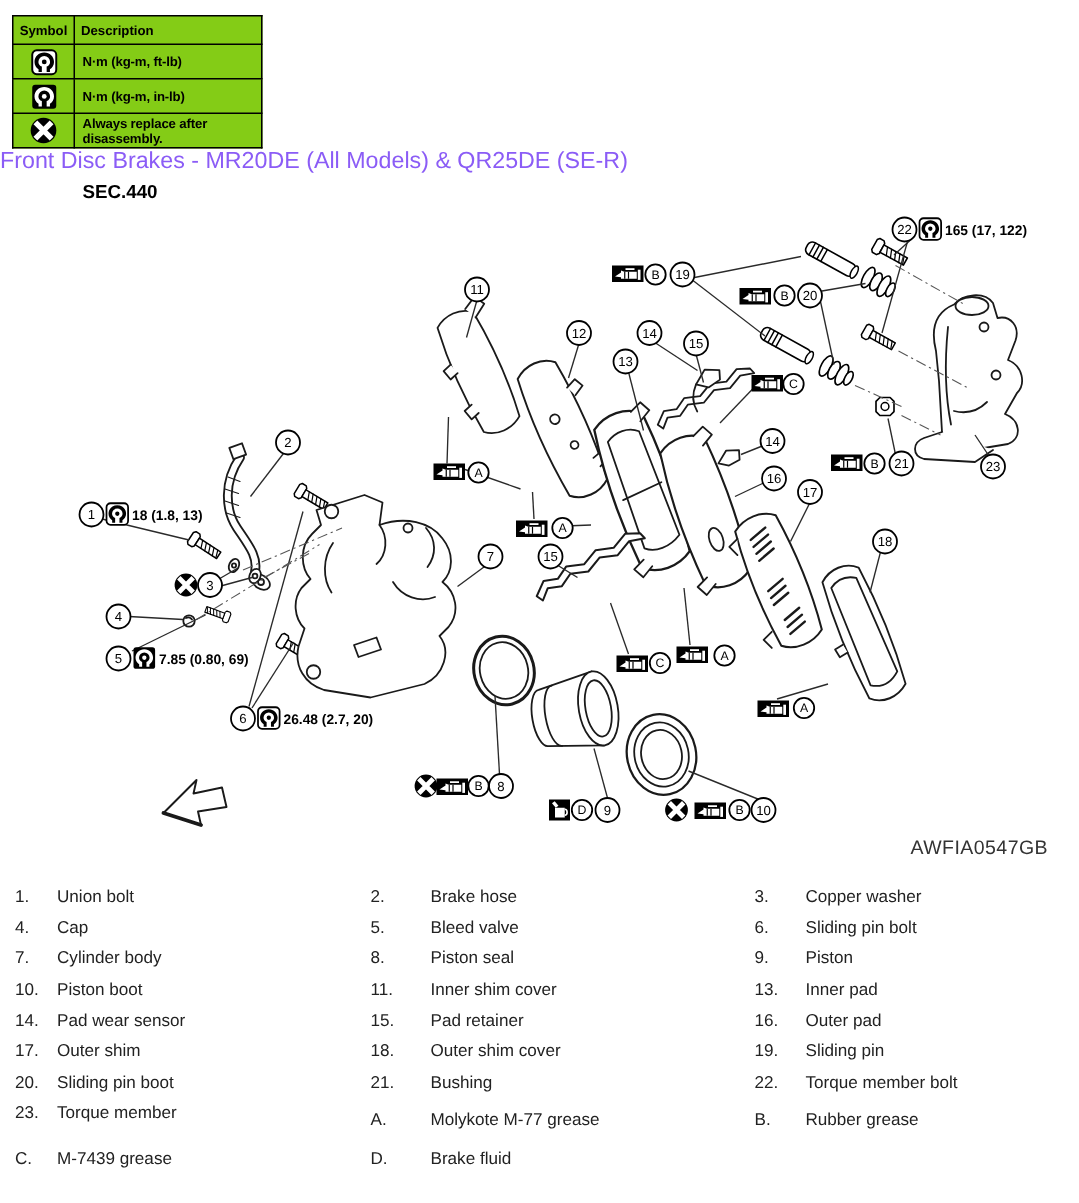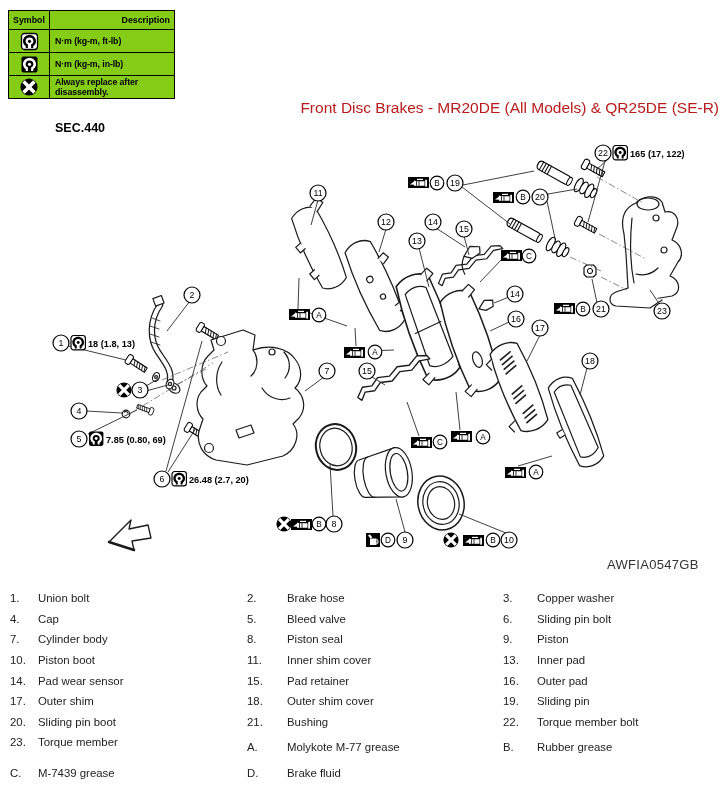--- a/index.html
+++ b/index.html
@@ -1,27 +1,27 @@
 <!DOCTYPE html>
 <html><head>
 <meta charset="utf-8">
 <style>
   html,body{margin:0;padding:0;}
   body{width:719px;height:802px;position:relative;background:#fff;overflow:hidden;
        font-family:"Liberation Sans",sans-serif;color:#111;}
   
   table.legend{position:absolute;left:8px;top:10px;border-collapse:collapse;background:#84cc16;}
   .legend th,.legend td{border:1.4px solid #000;font-size:8.8px;color:#000;font-weight:bold;}
-  .legend th{height:18px;font-weight:bold;text-align:right;padding:0 4px;}
+  .legend th{height:18px;font-weight:bold;text-align:left;padding:0 4px;}
   .legend td{height:22px;padding:0 5px;letter-spacing:-0.1px;}
   .legend .sym{width:40px;text-align:center;padding:0;}
   .legend .desc{width:114px;}
   .legend td.sym svg{vertical-align:middle;}
   
-  .title{position:absolute;left:0;top:99px;width:719px;text-align:right;font-size:15.5px;color:#b91c1c;}
+  .title{position:absolute;left:0;top:99px;width:719px;text-align:left;font-size:15.5px;color:#8b5cf6;}
   .sec{position:absolute;left:55px;top:121px;font-size:12.5px;font-weight:bold;color:#000;}
   
   svg.diagram{position:absolute;left:0;top:138px;}
   .leader{stroke:#2a2a2a;stroke-width:0.9;}
   .axis{stroke:#555;stroke-width:0.7;stroke-dasharray:7 2.5 1.5 2.5;}
   .co{fill:#fff;stroke:#000;stroke-width:1.2;}
   .cot{fill:#000;}
   .tq{font-size:9.2px;font-weight:bold;fill:#000;}
   svg text{font-family:"Liberation Sans",sans-serif;}
   .figcode{position:absolute;left:607px;top:557px;font-size:13px;letter-spacing:0.3px;color:#333;}

